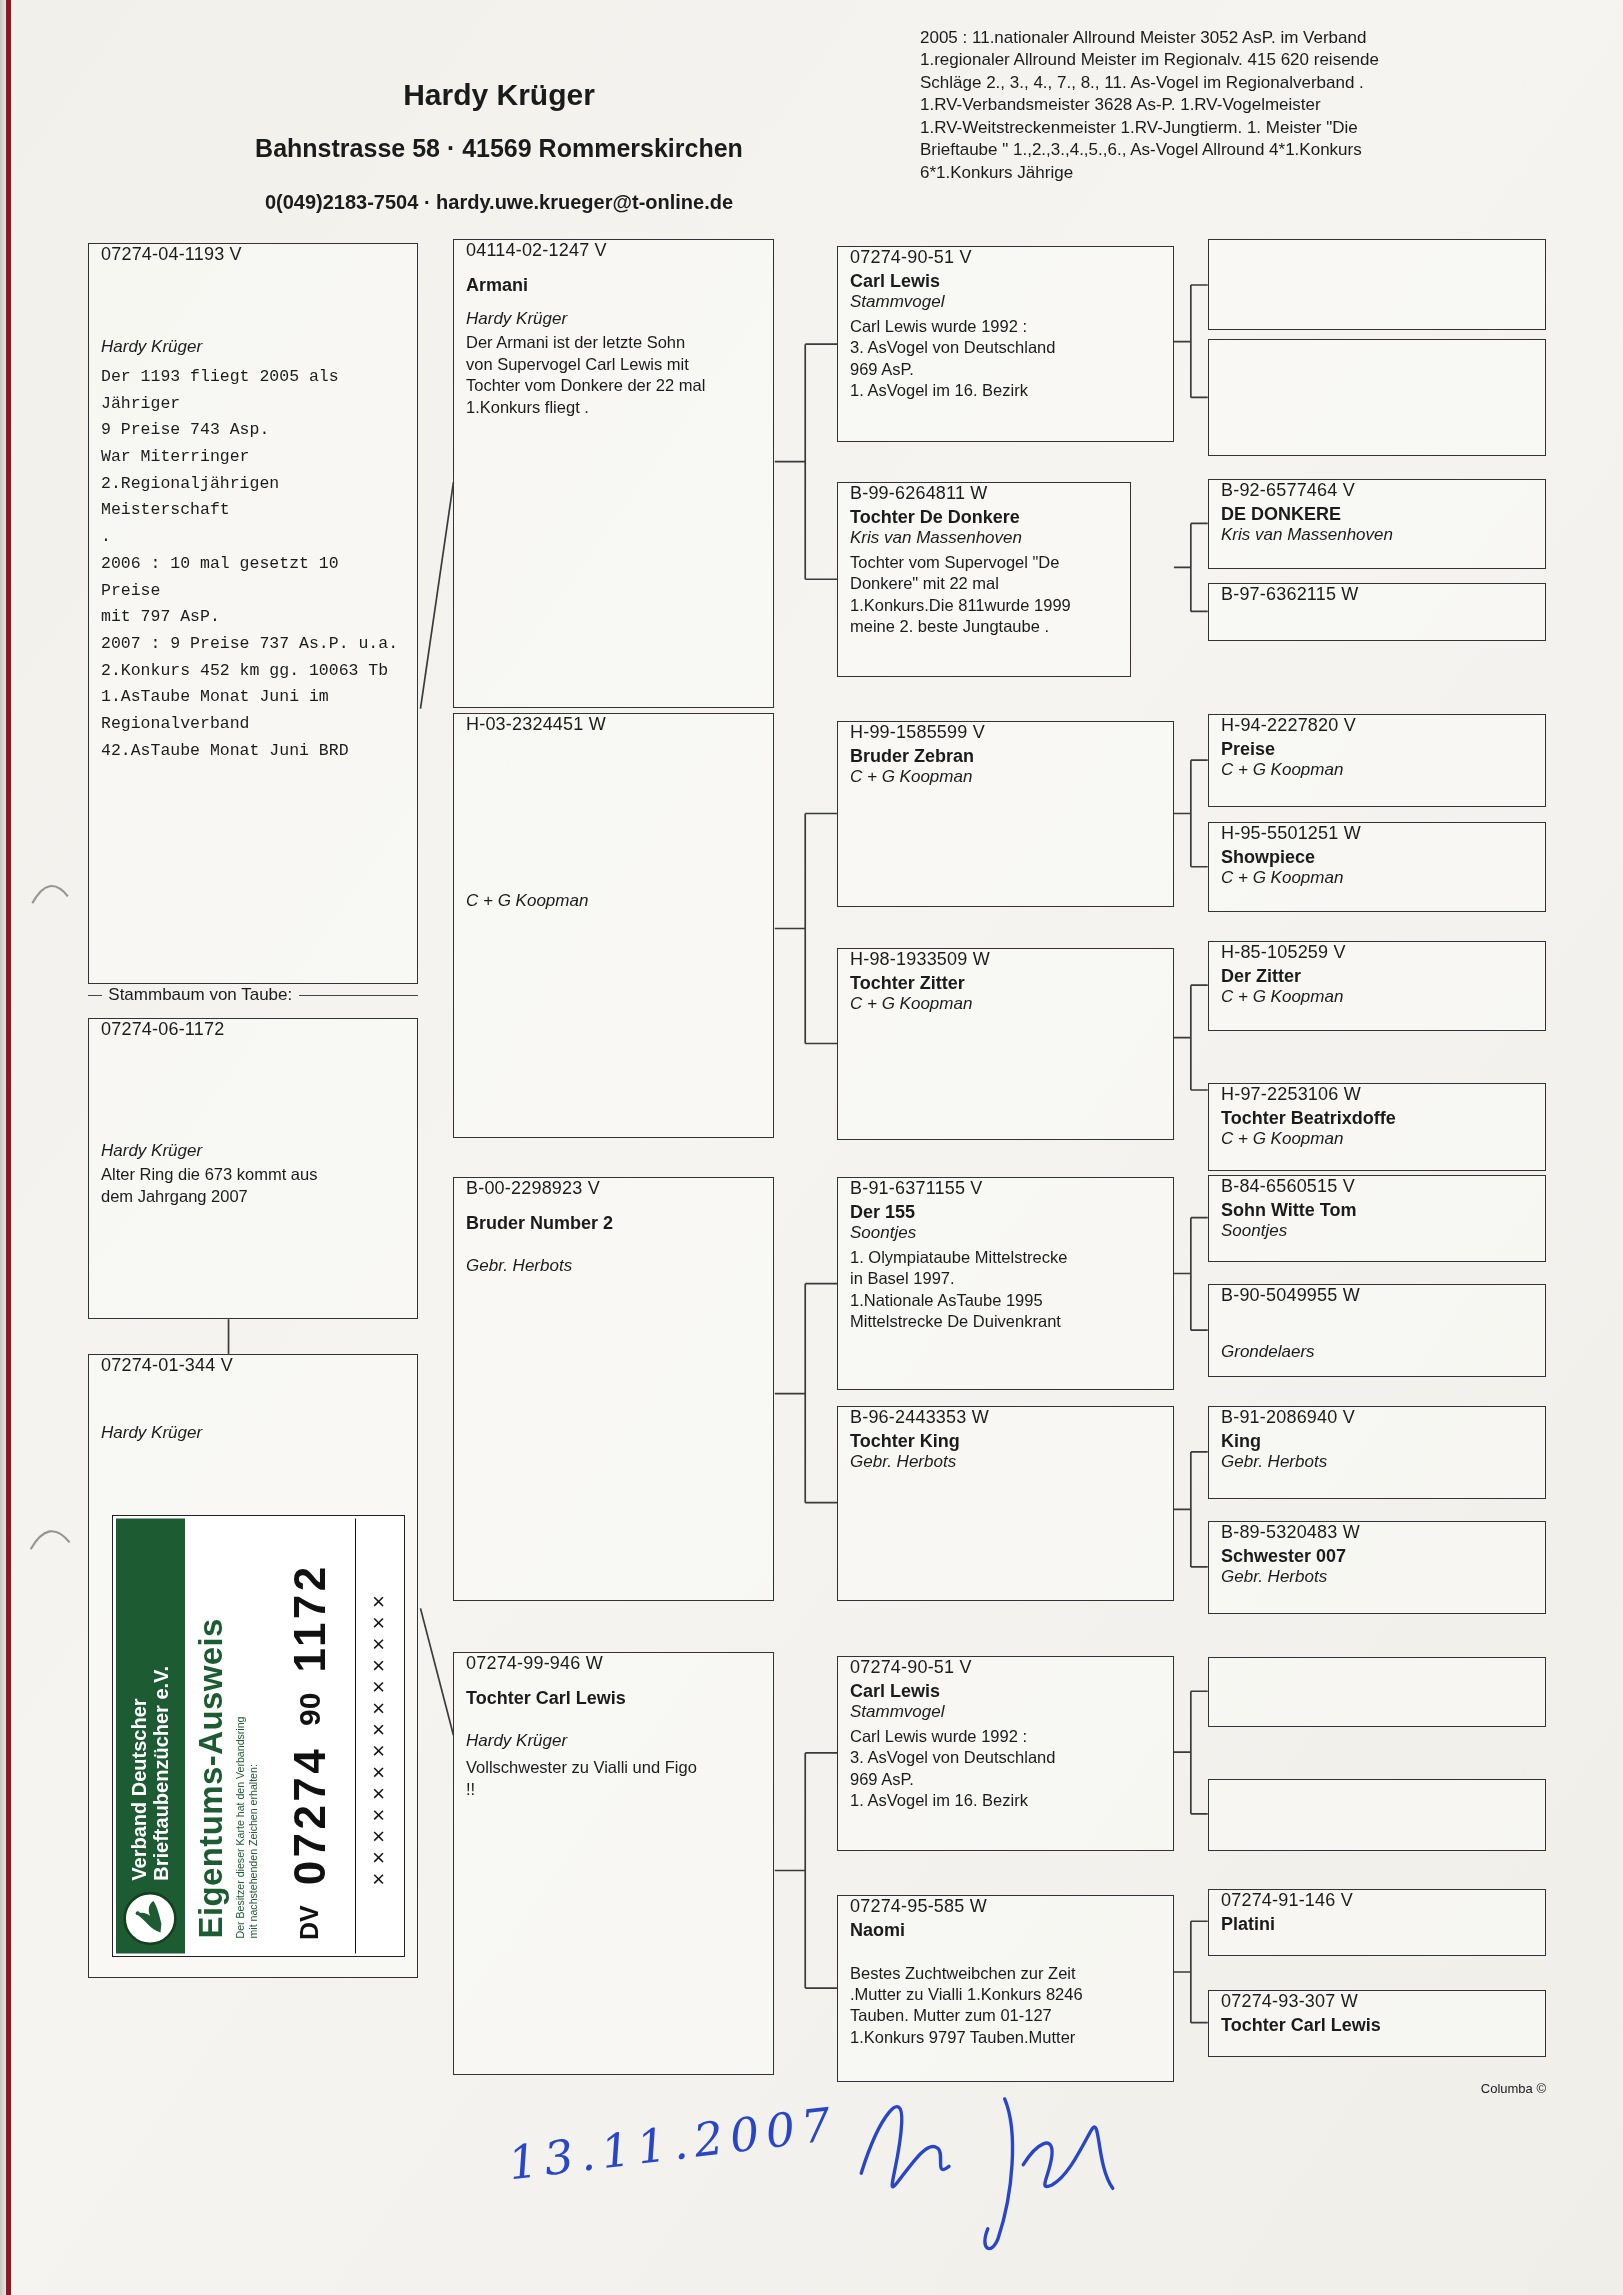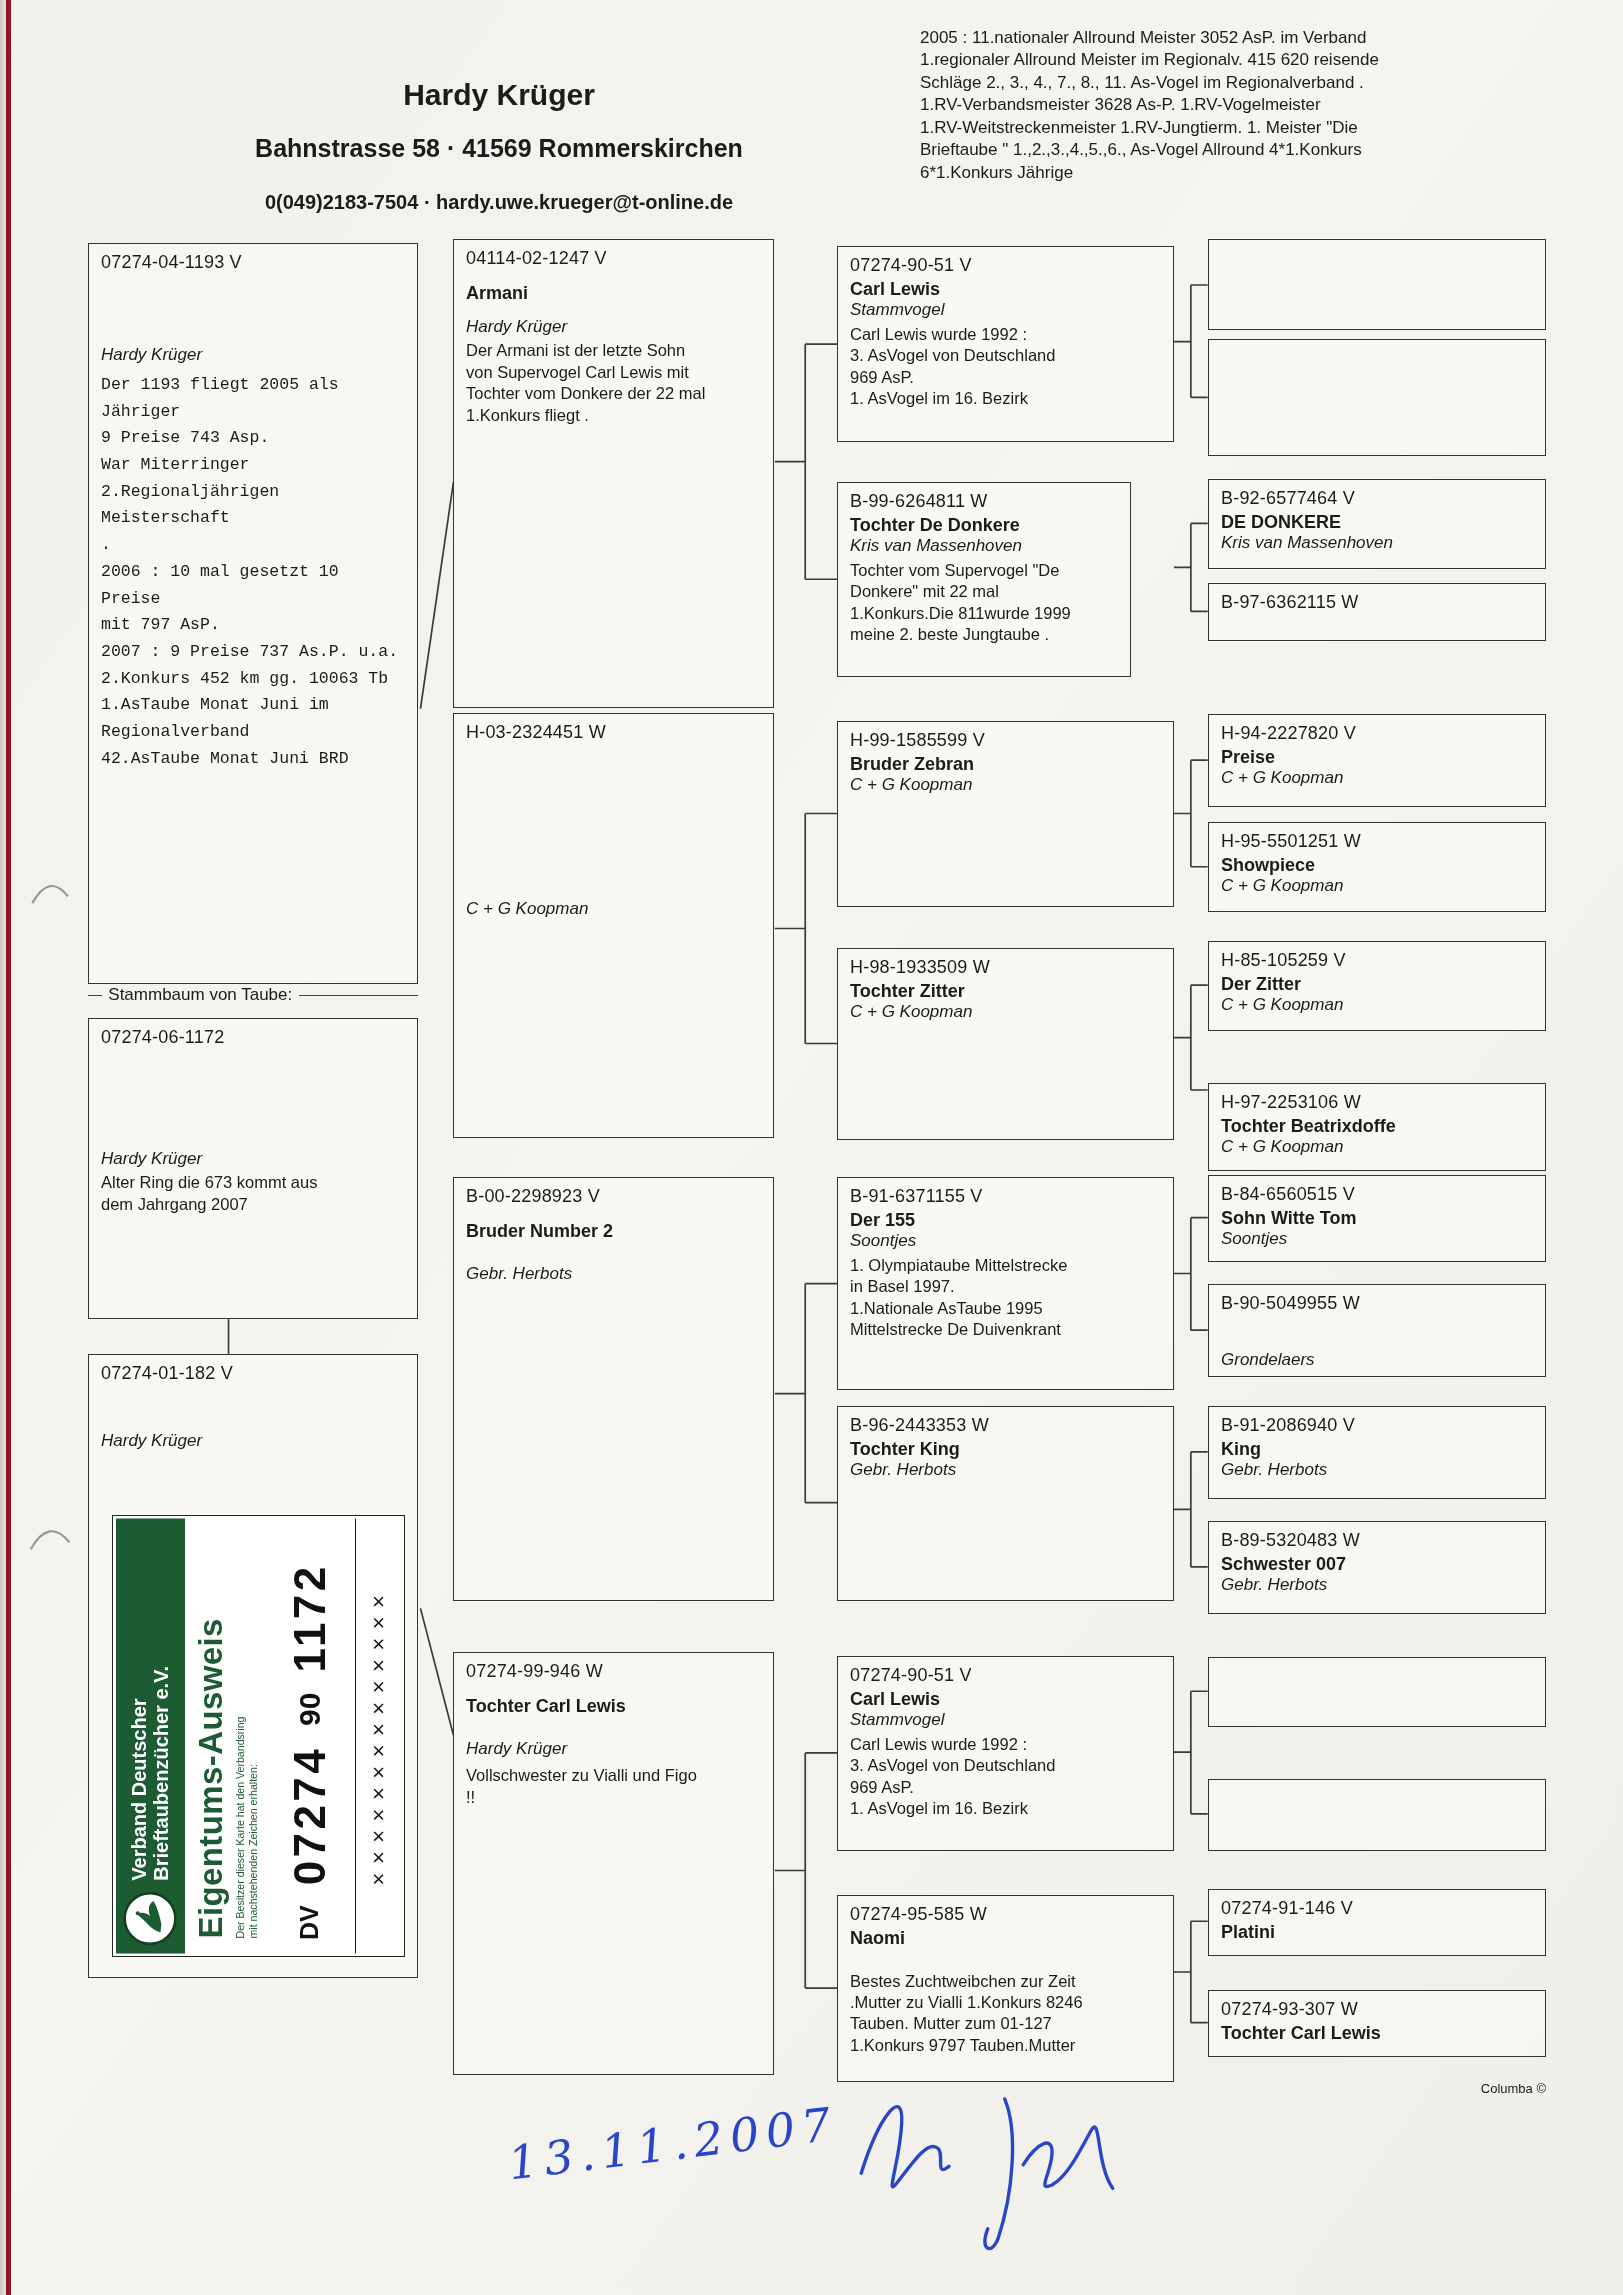--- a/index.html
+++ b/index.html
@@ -7,21 +7,21 @@
     position:relative;width:1624px;height:2295px;overflow:hidden;
     background:linear-gradient(125deg,#f1f0eb 0%,#f5f4f0 45%,#efeee9 100%);
     font-family:"Liberation Sans",sans-serif;color:#1b1b1b;
   }
   .edge-shadow{position:absolute;left:0;top:0;width:6px;height:100%;background:linear-gradient(90deg,#c9c7c1,#e7e5e0);}
   .edge-red{position:absolute;left:6px;top:0;width:5px;height:100%;background:#8e1622;}
   .hdr-title{position:absolute;left:144px;top:78px;width:710px;text-align:center;font-size:30px;font-weight:bold;}
   .hdr-address{position:absolute;left:127px;top:134px;width:744px;text-align:center;font-size:25px;font-weight:bold;}
   .hdr-contact{position:absolute;left:127px;top:191px;width:744px;text-align:center;font-size:20px;font-weight:bold;}
   .achievements{position:absolute;left:920px;top:27px;width:651px;font-size:17px;line-height:1.32;white-space:pre-line;}
-  .pbox{position:absolute;border:1.7px solid #333;background:rgba(252,251,248,0.55);box-sizing:border-box;padding:8px 12px;}
+  .pbox{position:absolute;border:1.7px solid #333;background:rgba(252,251,248,0.55);box-sizing:border-box;padding:0 12px;}
   .ring{font-size:18px;letter-spacing:0.2px;}
   .bname{font-size:18px;font-weight:bold;margin-top:2.5px;}
   .breeder{font-size:17px;font-style:italic;margin-top:0.8px;}
   .desc{font-size:16.5px;line-height:1.3;margin-top:3.4px;white-space:pre-line;}
   .lh-tall{line-height:1.62;font-family:Liberation Mono, monospace;}
   .mt8{margin-top:6.8px}.mt16{margin-top:13.5px}.mt26{margin-top:22px}.mt42{margin-top:36px}
   .mt55{margin-top:47px}.mt85{margin-top:72px}.mt120{margin-top:101px}.mt185{margin-top:156px}
   .tree-label{position:absolute;left:88px;top:985px;width:330px;display:flex;align-items:center;font-size:17px;}
   .tree-label .dash{height:0;border-top:1.7px solid #444;}
   .tree-label .dash.l{width:13.5px;margin-right:6.8px;}
@@ -110,21 +110,21 @@
   </div>
 
   <div class="pbox" style="left:88px;top:1018px;width:330px;height:301px">
     <div class="ring">07274-06-1172</div>
     <div class="breeder mt120">Hardy Krüger</div>
     <div class="desc">Alter Ring die 673 kommt aus
 dem Jahrgang 2007</div>
   </div>
 
   <div class="pbox" style="left:88px;top:1354px;width:330px;height:624px">
-    <div class="ring">07274-01-182 V</div>
+    <div class="ring">07274-01-344 V</div>
     <div class="breeder mt55">Hardy Krüger</div>
   </div>
 
   <div class="pbox" style="left:453px;top:239px;width:321px;height:469px">
     <div class="ring">04114-02-1247 V</div>
     <div class="bname mt16">Armani</div>
     <div class="breeder mt16">Hardy Krüger</div>
     <div class="desc">Der Armani ist der letzte Sohn
 von Supervogel Carl Lewis mit
 Tochter vom Donkere der 22 mal

